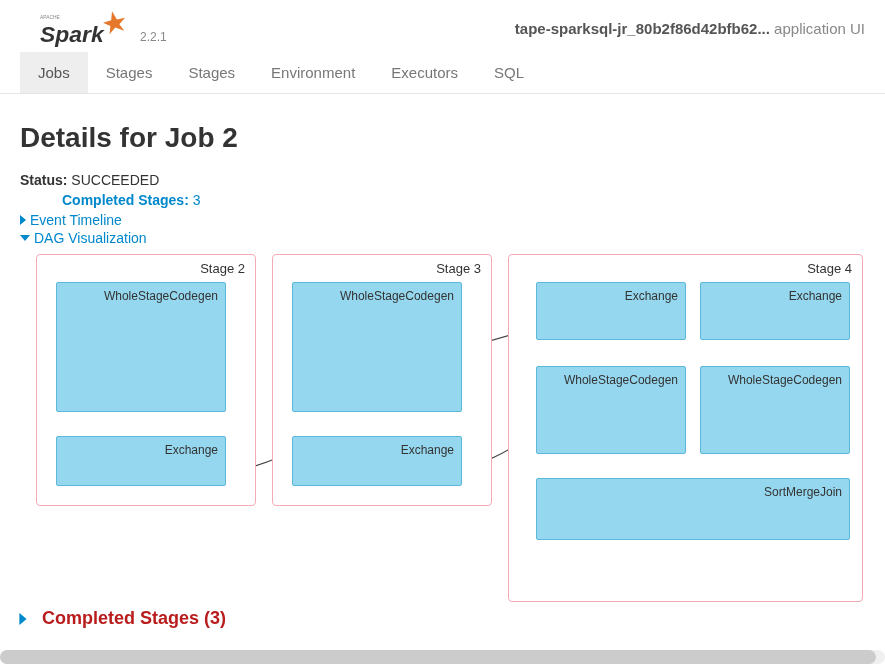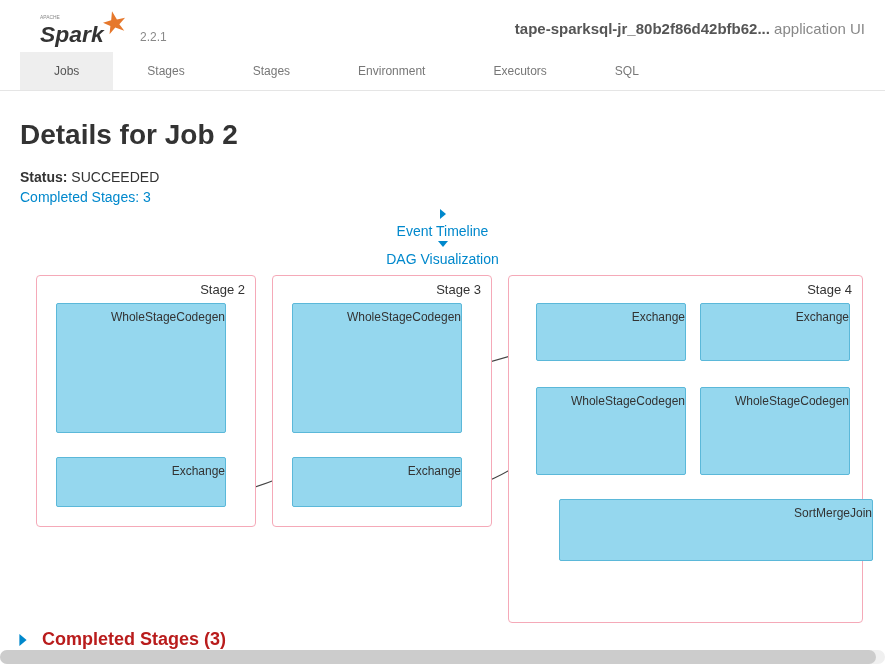--- a/index.html
+++ b/index.html
@@ -4,35 +4,35 @@
 <style>
 * { box-sizing: border-box; margin: 0; padding: 0; }
 body { font-family: "Helvetica Neue", Helvetica, Arial, sans-serif; font-size: 14px; color: #333; background: #fff; width: 885px; overflow-x: hidden; }
 .header { display: flex; align-items: center; padding: 8px 20px 4px 40px; gap: 25px; }
 .logo { display: flex; align-items: flex-end; gap: 6px; }
 .logo-svg { width: 90px; height: 40px; }
 .version { font-size: 12px; color: #888; margin-left: 4px; margin-bottom: 4px; text-align: center; }
 .app-title { margin-left: auto; font-size: 15px; color: #888; }
 .app-title .bold { font-weight: bold; color: #555; }
 .tabs { display: flex; border-bottom: 1px solid #e5e5e5; padding-left: 20px; background: #fff; }
-.tab { padding: 12px 34px; color: #777; font-size: 12px; cursor: pointer; }
+.tab { padding: 12px 18px; color: #777; font-size: 15px; cursor: pointer; }
 .tab.active { background: #eee; color: #555; }
 .content { padding: 20px; }
 h2.page-title { font-size: 28px; font-weight: bold; margin: 8px 0 18px 0; }
 .status-line { margin-bottom: 4px; }
 .status-line .label { font-weight: bold; }
 .link-line { color: #0088cc; margin-bottom: 4px; font-size: 14px; }
-.link-line .label { font-weight: normal; }
-.collapse-item { color: #0088cc; font-size: 14px; margin-bottom: 2px; cursor: pointer; display: flex; align-items: center; gap: 4px; flex-direction: column; }
+.link-line .label { font-weight: bold; margin-left: 42px; }
+.collapse-item { color: #0088cc; font-size: 14px; margin-bottom: 2px; cursor: pointer; display: flex; align-items: center; gap: 4px; }
 .arrow-r { width: 0; height: 0; border-top: 5px solid transparent; border-bottom: 5px solid transparent; border-left: 6px solid #0088cc; display: inline-block; }
 .arrow-d { width: 0; height: 0; border-left: 5px solid transparent; border-right: 5px solid transparent; border-top: 6px solid #0088cc; display: inline-block; }
 .dag-container { position: relative; width: 860px; height: 330px; margin-top: 8px; }
 .stage-box { position: absolute; border: 1px solid #f5a9b8; border-radius: 4px; background: #fff; }
 .stage-label { position: absolute; top: 6px; right: 10px; font-size: 13px; color: #333; }
-.node-box { position: absolute; background: #95d7ee; border: 1px solid #5bb8d9; border-radius: 2px; font-size: 12px; color: #333; text-align: right; padding: 6px 0; }
+.node-box { position: absolute; background: #95d7ee; border: 1px solid #5bb8d9; border-radius: 2px; font-size: 12px; color: #333; text-align: right; padding: 6px 7px; }
 .section-heading { color: #b91c1c; font-size: 18px; font-weight: bold; margin-top: 24px; display: flex; align-items: center; gap: 16px; }
 svg.edges { position: absolute; top: 0; left: 0; width: 860px; height: 330px; pointer-events: none; }
 .scrollbar { position: fixed; bottom: 0; left: 0; right: 0; height: 14px; background: #f0f0f0; border-radius: 7px; }
 .scrollbar-thumb { height: 100%; width: 99%; background: #ccc; border-radius: 7px; }
 </style>
 </head>
 <body>
 
 <div class="header">
   <div class="logo">
@@ -117,21 +117,21 @@
       </div>
       <div class="node-box" style="left: 272px; top: 28px; width: 170px; height: 130px;">WholeStageCodegen</div>
       <div class="node-box" style="left: 272px; top: 182px; width: 170px; height: 50px;">Exchange</div>
       <div class="stage-box" style="left: 488px; top: 0px; width: 355px; height: 348px;">
         <div class="stage-label">Stage 4</div>
       </div>
       <div class="node-box" style="left: 516px; top: 28px; width: 150px; height: 58px;">Exchange</div>
       <div class="node-box" style="left: 680px; top: 28px; width: 150px; height: 58px;">Exchange</div>
       <div class="node-box" style="left: 516px; top: 112px; width: 150px; height: 88px;">WholeStageCodegen</div>
       <div class="node-box" style="left: 680px; top: 112px; width: 150px; height: 88px;">WholeStageCodegen</div>
-      <div class="node-box" style="left: 516px; top: 224px; width: 314px; height: 62px; margin-left: 23px;">SortMergeJoin</div>
+      <div class="node-box" style="left: 516px; top: 224px; width: 314px; height: 62px;">SortMergeJoin</div>
     </div>
 
   <div class="section-heading">
     <span class="arrow-r" style="border-left-color:#0088cc;transform:scale(1.2)"></span>
     <span>Completed Stages (3)</span>
   </div>
 </div>
 
 <div class="scrollbar">
   <div class="scrollbar-thumb"></div>

